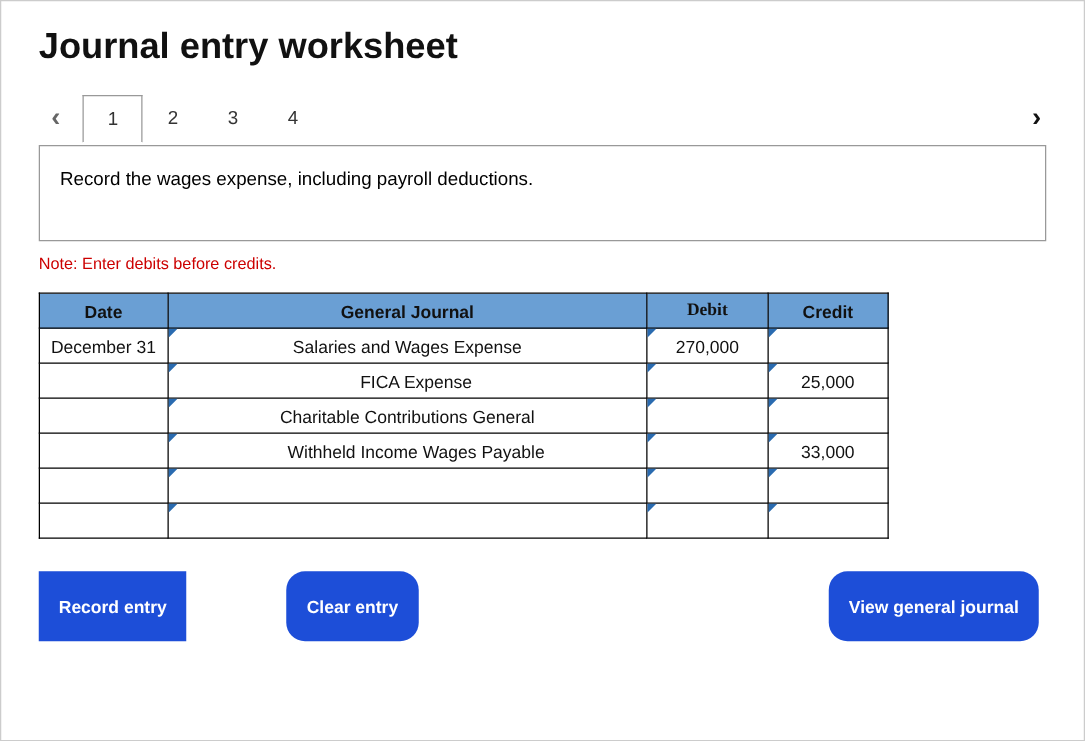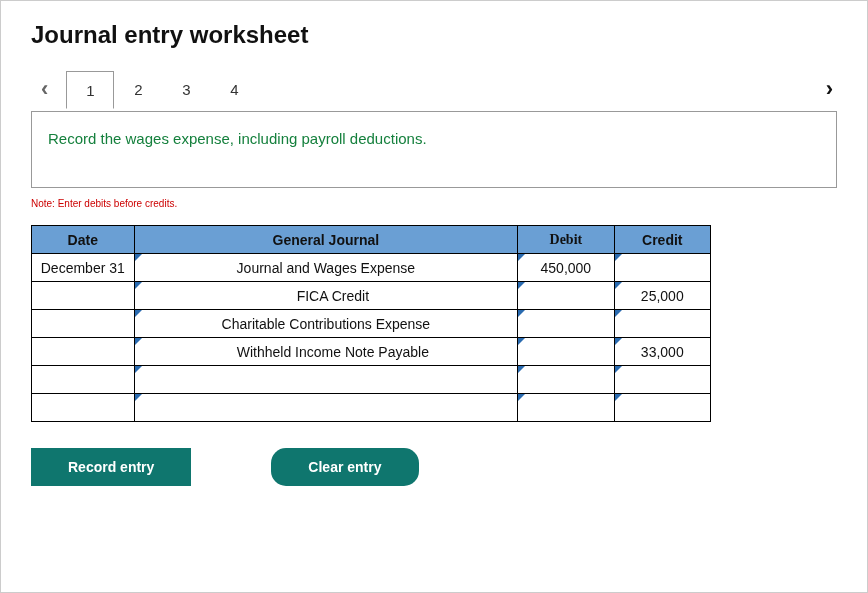--- a/index.html
+++ b/index.html
@@ -7,21 +7,21 @@
   font-family: Arial, Helvetica, sans-serif;
   background: #fff;
   width: 868px;
   height: 593px;
   padding: 20px 30px;
   border: 1px solid #ccc;
   font-size: 14px;
   color: #111;
 }
 .page-title {
-  font-size: 24px;
+  font-size: 29px;
   font-weight: bold;
   margin-bottom: 18px;
 }
 .tabs-row {
   display: flex;
   align-items: center;
   position: relative;
   height: 44px;
 }
 .nav-chevron {
@@ -58,26 +58,26 @@
   border-bottom: 1px solid #fff;
   background: #fff;
   z-index: 2;
   margin-bottom: -1px;
 }
 .instruction-box {
   border: 1px solid #999;
   padding: 18px 2px 40px 16px;
   margin-top: 0;
   font-size: 15px;
-  color: #15803d;
+  color: #000000;
   background: #fff;
 }
 .note {
   color: #c00;
-  font-size: 10px;
+  font-size: 13px;
   margin-top: 10px;
   margin-bottom: 16px;
 }
 table.journal {
   border-collapse: collapse;
   width: 680px;
 }
 table.journal th, table.journal td {
   border: 1px solid #000;
   height: 28px;
@@ -106,25 +106,25 @@
   border-top: 7px solid #2a6bb0;
   border-right: 7px solid transparent;
 }
 .indent-1 { padding-left: 20px !important; }
 .buttons-row {
   display: flex;
   margin-top: 26px;
   width: 800px;
 }
 .btn {
-  background: #0f766e;
+  background: #1d4ed8;
   color: #fff;
   border: none;
-  height: 38px;
-  padding: 0 37px;
+  height: 56px;
+  padding: 0 16px;
   font-size: 14px;
   font-weight: bold;
   cursor: pointer;
 }
 .btn + .btn { margin-left: 80px; border-radius: 15px; }
 .btn.view { margin-left: auto; }
 </style>
 </head>
 <body>
 
@@ -152,39 +152,39 @@
     <tr>
       <th class="col-date">Date</th>
       <th class="col-gj">General Journal</th>
       <th class="col-debit">Debit</th>
       <th class="col-credit">Credit</th>
     </tr>
   </thead>
   <tbody>
     <tr>
       <td class="date-cell">December 31</td>
-      <td class="editable-cell">Journal and Wages Expense</td>
-      <td class="editable-cell debit-cell">450,000</td>
-      <td class="editable-cell credit-cell"></td>
-    </tr>
-    <tr>
-      <td class="date-cell"></td>
-      <td class="editable-cell indent-1">FICA Credit</td>
+      <td class="editable-cell">Salaries and Wages Expense</td>
+      <td class="editable-cell debit-cell">270,000</td>
+      <td class="editable-cell credit-cell"></td>
+    </tr>
+    <tr>
+      <td class="date-cell"></td>
+      <td class="editable-cell indent-1">FICA Expense</td>
       <td class="editable-cell debit-cell"></td>
       <td class="editable-cell credit-cell">25,000</td>
     </tr>
     <tr>
       <td class="date-cell"></td>
-      <td class="editable-cell">Charitable Contributions Expense</td>
-      <td class="editable-cell debit-cell"></td>
-      <td class="editable-cell credit-cell"></td>
-    </tr>
-    <tr>
-      <td class="date-cell"></td>
-      <td class="editable-cell indent-1">Withheld Income Note Payable</td>
+      <td class="editable-cell">Charitable Contributions General</td>
+      <td class="editable-cell debit-cell"></td>
+      <td class="editable-cell credit-cell"></td>
+    </tr>
+    <tr>
+      <td class="date-cell"></td>
+      <td class="editable-cell indent-1">Withheld Income Wages Payable</td>
       <td class="editable-cell debit-cell"></td>
       <td class="editable-cell credit-cell">33,000</td>
     </tr>
     <tr>
       <td class="date-cell"></td>
       <td class="editable-cell"></td>
       <td class="editable-cell debit-cell"></td>
       <td class="editable-cell credit-cell"></td>
     </tr>
     <tr>
@@ -192,13 +192,14 @@
       <td class="editable-cell"></td>
       <td class="editable-cell debit-cell"></td>
       <td class="editable-cell credit-cell"></td>
     </tr>
   </tbody>
 </table>
 
 <div class="buttons-row">
   <button class="btn">Record entry</button>
   <button class="btn">Clear entry</button>
+  <button class="btn view">View general journal</button>
 </div>
 
 </body></html>

